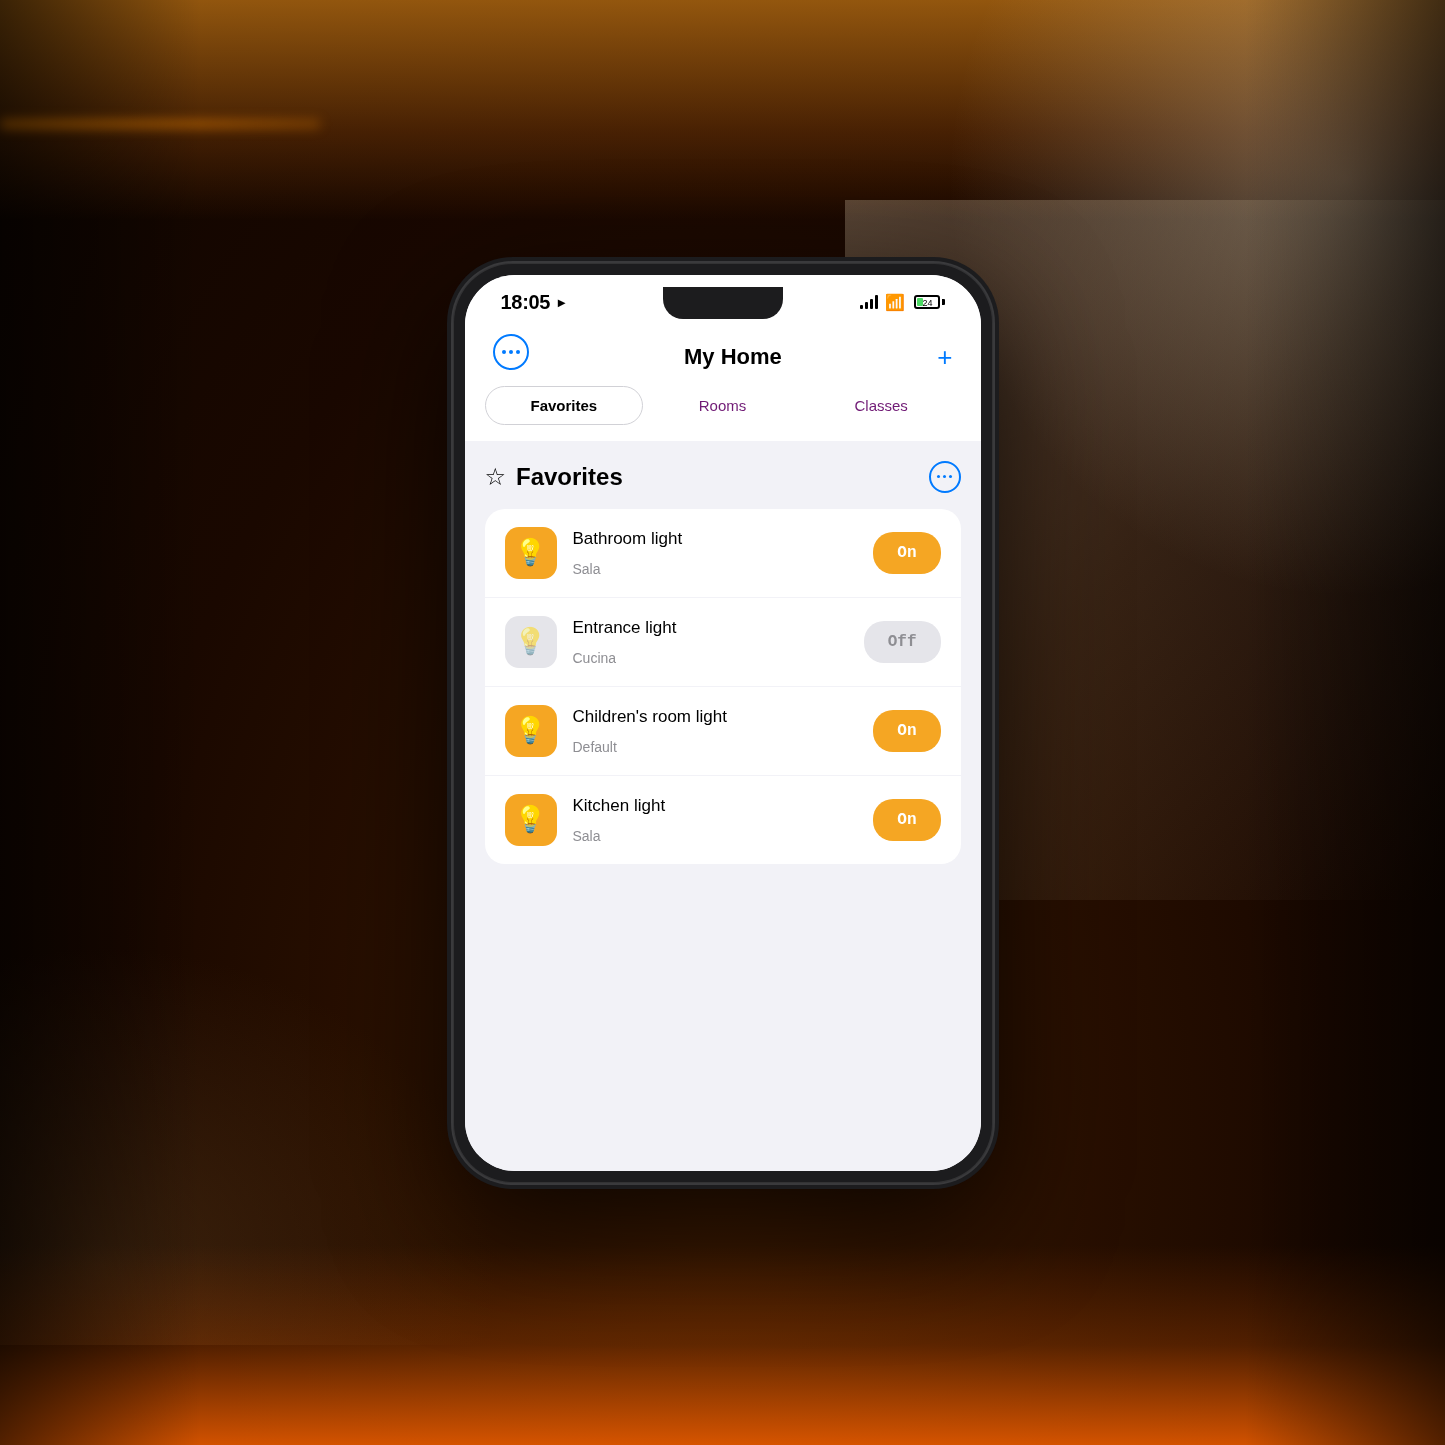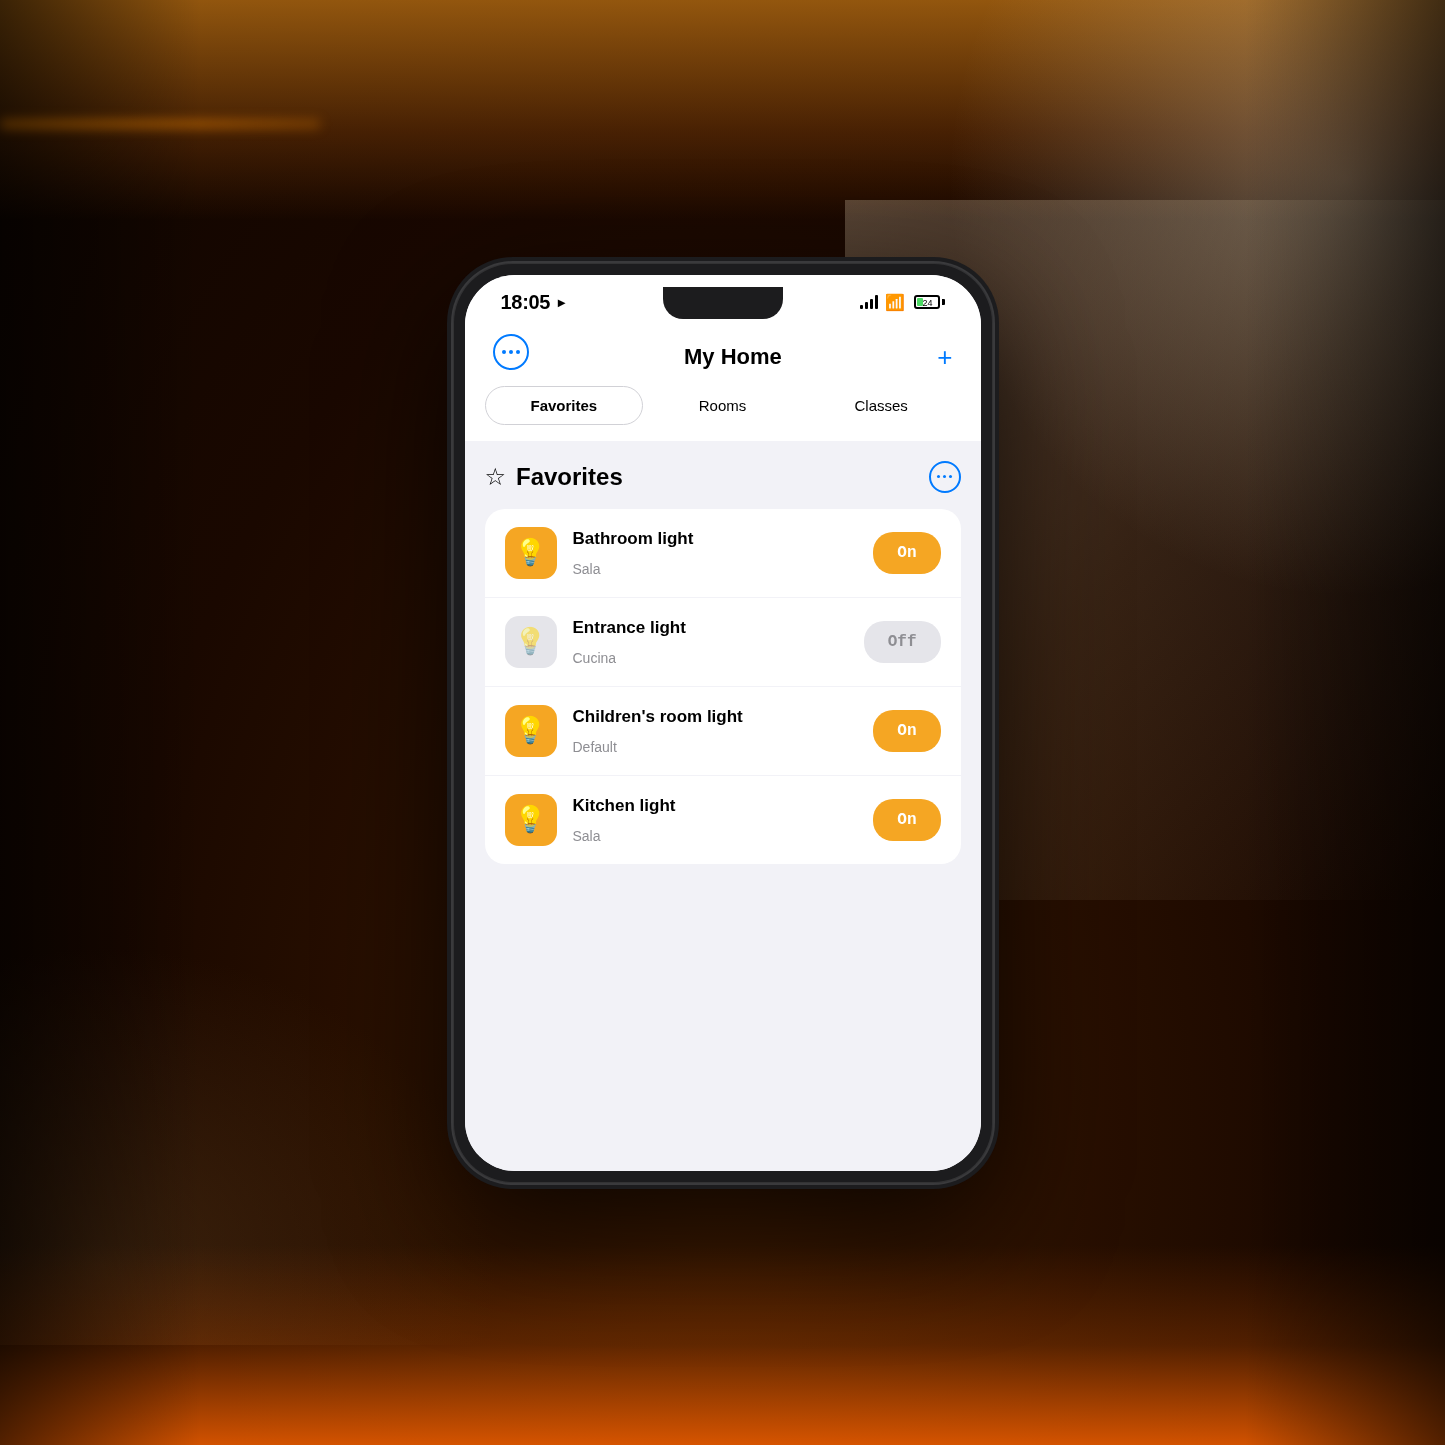--- a/index.html
+++ b/index.html
@@ -263,21 +263,21 @@
     .tab-item.active {
       background: white;
       border-color: #d1d1d6;
       color: #000;
       font-weight: 600;
     }
 
     .tab-item.inactive {
       background: transparent;
       border-color: transparent;
-      color: #000000;
+      color: #701a75;
     }
 
     
     .app-content {
       flex: 1;
       overflow-y: auto;
       background: #f2f2f7;
       padding: 20px 20px;
     }
 
@@ -372,21 +372,21 @@
       font-size: 26px;
     }
 
     .device-info {
       flex: 1;
       min-width: 0;
     }
 
     .device-name {
       font-size: 17px;
-      font-weight: 700;
+      font-weight: 400;
       color: #000;
       white-space: nowrap;
       overflow: hidden;
       text-overflow: ellipsis;
     }
 
     .device-room {
       font-size: 14px;
       color: #8e8e93;
       margin-top: 12px;

